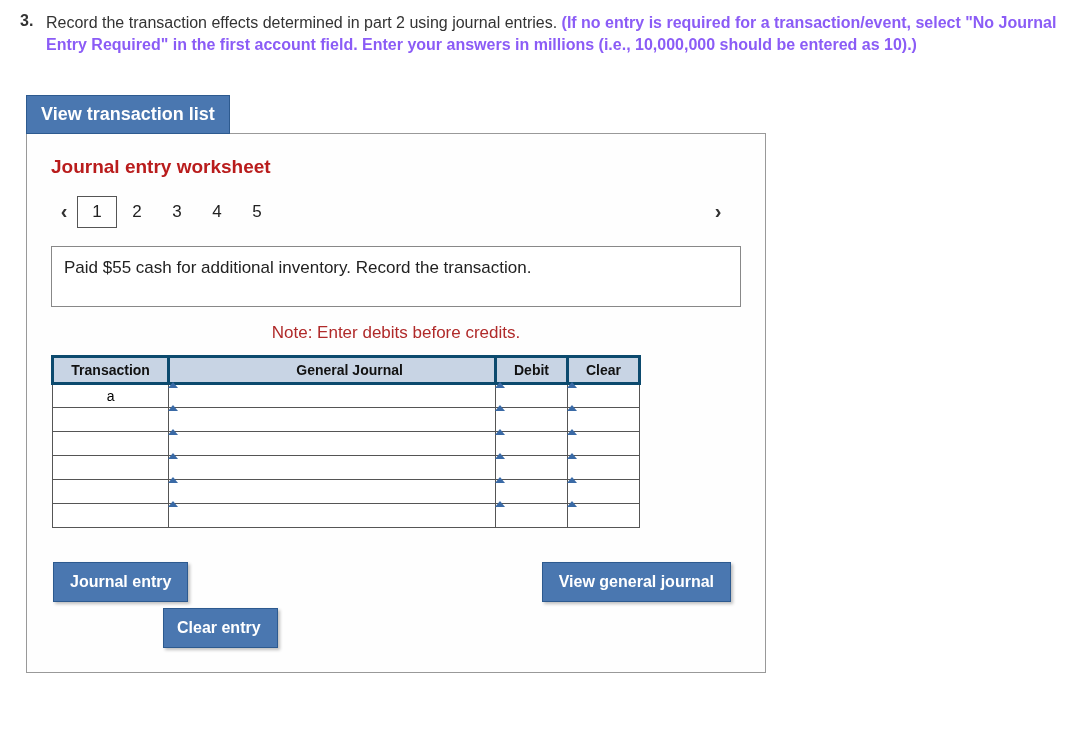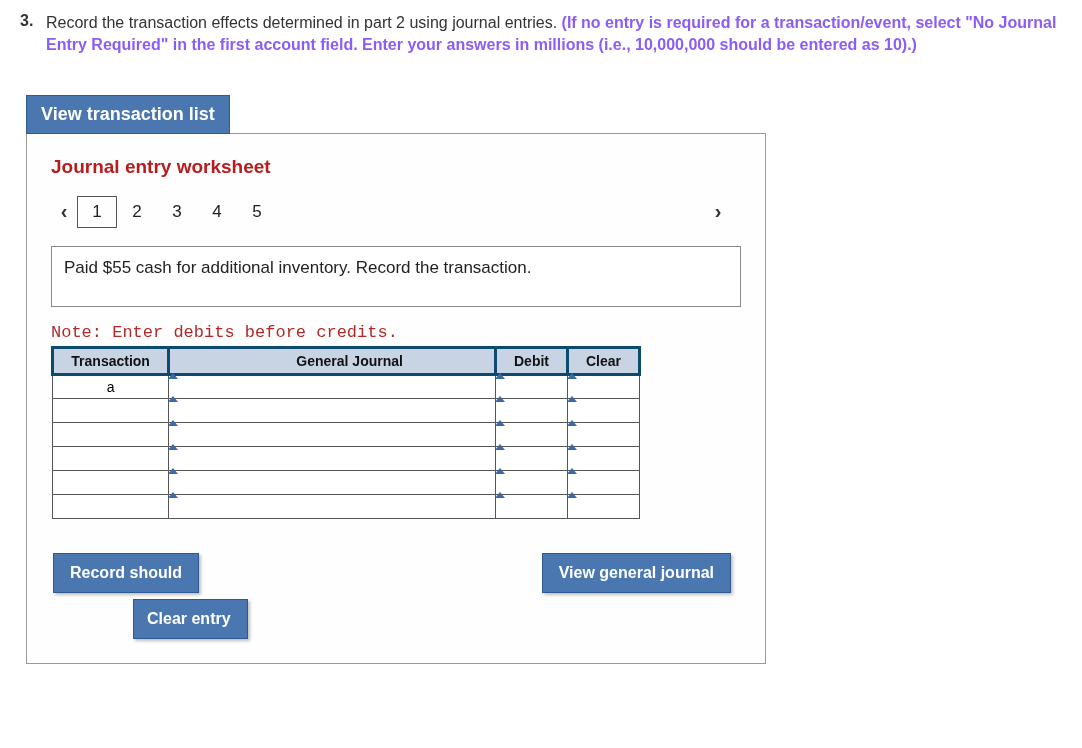--- a/index.html
+++ b/index.html
@@ -94,24 +94,25 @@
       border: 1px solid #888;
       background: #fff;
       padding: 10px 12px 28px 12px;
       font-family: Verdana, Arial, sans-serif;
       font-size: 17px;
       color: #222;
       line-height: 1.25;
       margin-bottom: 16px;
     }
     .note-text {
-      font-family: Liberation Mono, monospace;
+      font-family: Liberation Sans, sans-serif;
       color: #b02a2a;
       font-size: 17px;
-      margin-bottom: 4px;
+      margin-bottom: 12px;
+      text-align: center;
     }
     .journal-table {
       border-collapse: collapse;
       width: 590px;
     }
     .journal-table th {
       background: #c8d4e4;
       border: 3px solid #0c4a6e;
       font-family: Verdana, Arial, sans-serif;
       font-weight: bold;
@@ -170,21 +171,21 @@
       cursor: pointer;
       box-shadow: 2px 2px 3px rgba(0,0,0,0.25);
     }
     .btn-row .record { margin-left: 2px; }
     .btn-row .viewgj { margin-left: auto; margin-right: 0px; }
     .clear-row {
       display: flex;
       justify-content: flex-start;
       margin-top: 6px;
     }
-    .clear-row .btn { margin-left: 82px; padding-left: 13px; }
+    .clear-row .btn { margin-left: 112px; padding-left: 13px; }
   </style>
 </head>
 <body>
 
 
 
 <div class="question-block">
   <div class="q-number">3.</div>
   <div class="q-text">
     <span>Record the transaction effects determined in part 2 using journal entries. </span><span class="red-bold">(If no entry is required for a transaction/event, select "No Journal Entry Required" in the first account field. Enter your answers in millions (i.e., 10,000,000 should be entered as 10).)</span>
@@ -292,21 +293,21 @@
             <span class="dd-tick"></span>
           </td>
       </tr>
       <tr class="row-spacer">
           <td colspan="4"></td>
         </tr>
     </tbody>
   </table>
 
   <div class="btn-row">
-    <div class="btn record">Record should</div>
+    <div class="btn record">Journal entry</div>
     <div class="btn viewgj">View general journal</div>
   </div>
   <div class="clear-row">
     <div class="btn">Clear entry</div>
   </div>
 </div>
 
 
 
 

